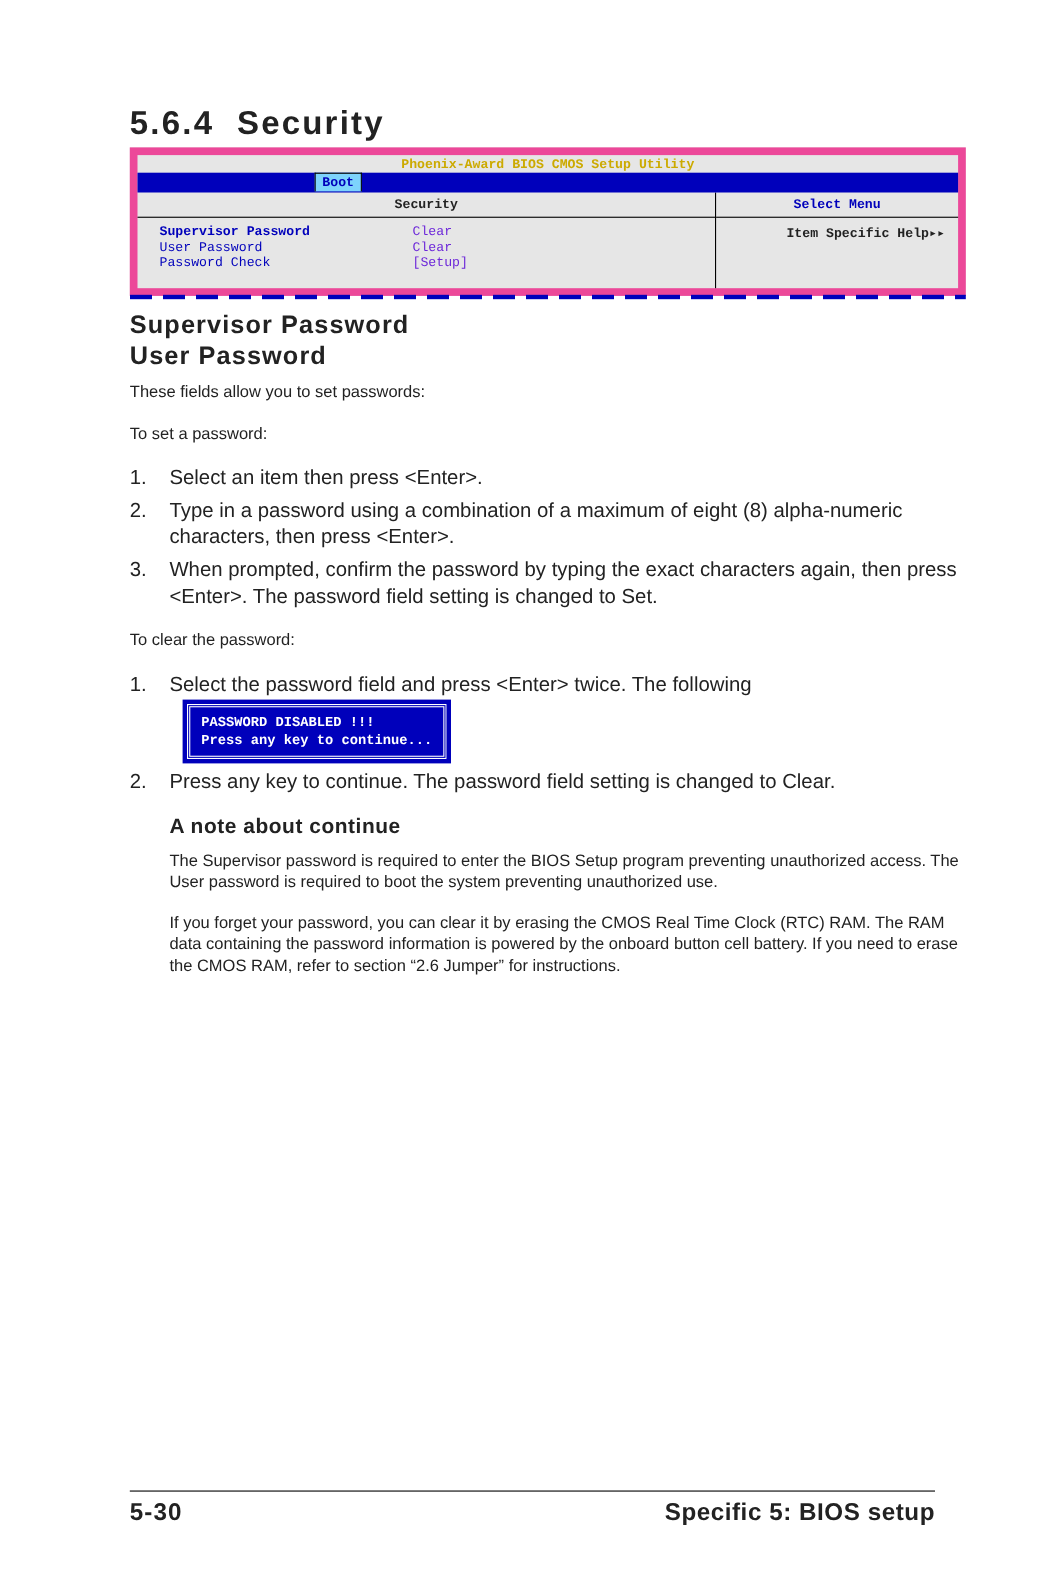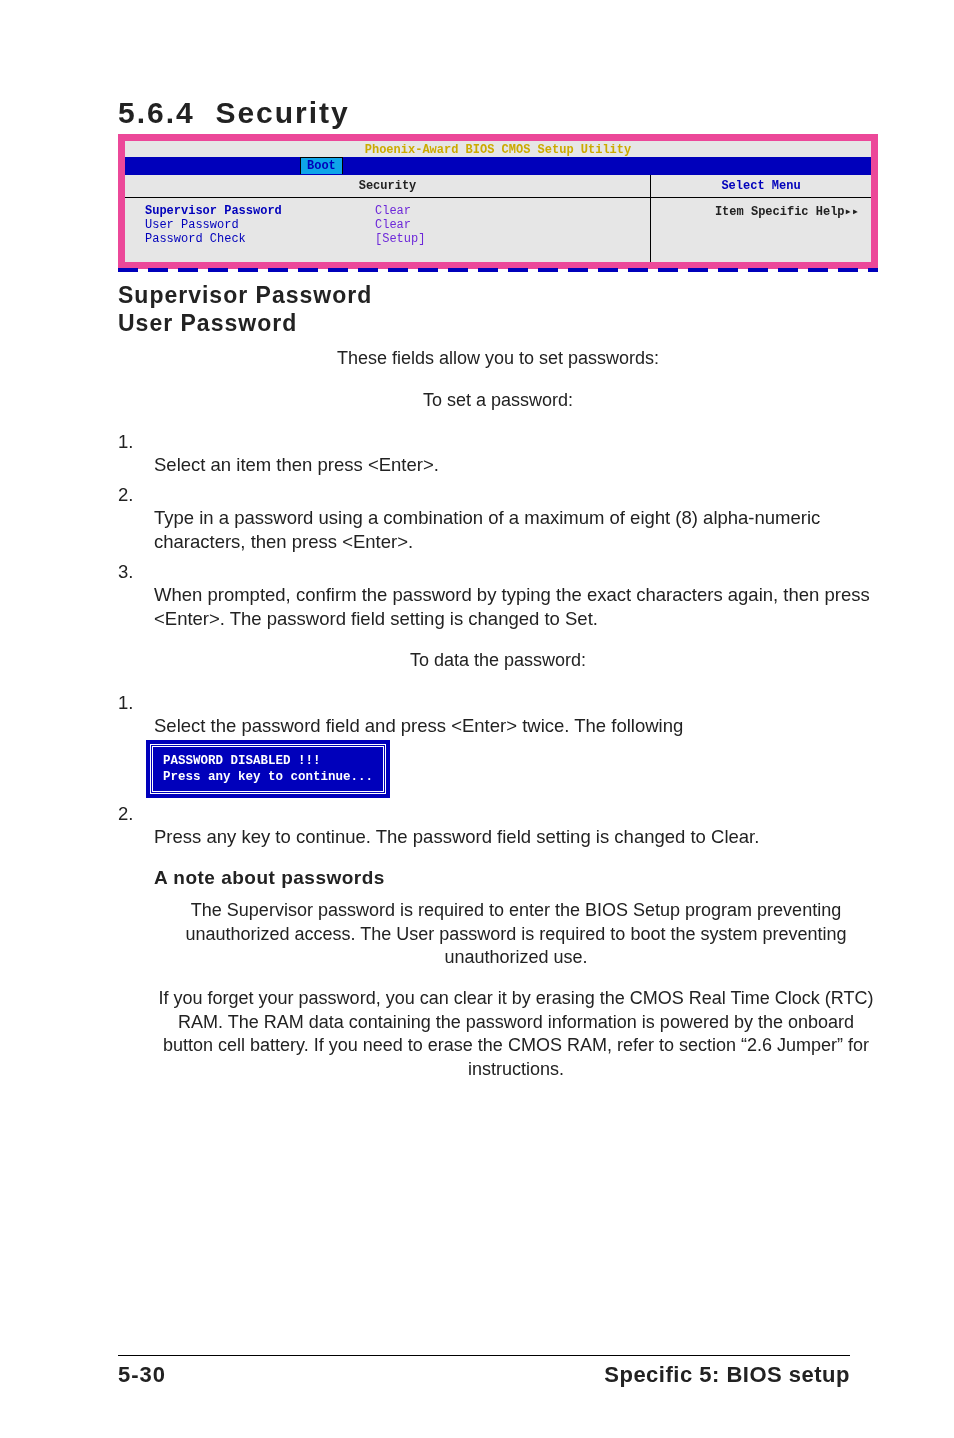--- a/index.html
+++ b/index.html
@@ -35,23 +35,23 @@
     padding: 2px 0 0 0;
     font-weight: bold;
   }
   .bios-tab-row {
     background: #0000bb;
     height: 18px;
     position: relative;
   }
   .bios-tab {
     position: absolute;
-    left: 175px;
+    left: 161px;
     top: 0;
-    background: #0ea5e9;
+    background: #7dd3fc;
     color: #0000bb;
     font-weight: bold;
     padding: 1px 6px;
     border: 1px solid #000;
     border-bottom: none;
     line-height: 14px;
   }
   .bios-columns {
     display: flex;
   }
@@ -94,43 +94,42 @@
   }
   h2.sub-heading {
     font-family: Arial, Helvetica, sans-serif;
     font-weight: 900;
     font-size: 23px;
     letter-spacing: 1px;
     margin: 0;
     line-height: 1.2;
   }
   p.body {
-    font-size: 18px;
+    font-size: 15px;
     margin: 10px 0 18px 0;
     line-height: 1.3;
-    text-align: center;
   }
   ol.numlist {
     list-style: none;
     padding: 0;
     margin: 0 0 18px 0;
   }
   ol.numlist > li {
     display: flex;
     font-size: 18.5px;
     line-height: 1.3;
     margin-bottom: 6px;
   }
   ol.numlist > li > .num {
     width: 36px;
     flex-shrink: 0;
   }
-  ol.numlist > li > .txt { flex: 1; margin-top: 23px; }
+  ol.numlist > li > .txt { flex: 1; }
   .msg-box-wrap {
-    margin-left: 32px;
+    margin-left: 52px;
     margin-bottom: 8px;
   }
   .msg-box {
     display: inline-block;
     background: #0000bb;
     color: #fff;
     font-family: "Courier New", monospace;
     font-size: 12.5px;
     font-weight: bold;
     padding: 6px 10px;
@@ -218,21 +217,21 @@
     <li>
         <span class="num">2.</span>
         <span class="txt">Type in a password using a combination of a maximum of eight (8) alpha-numeric characters, then press &lt;Enter&gt;.</span>
       </li>
     <li>
         <span class="num">3.</span>
         <span class="txt">When prompted, confirm the password by typing the exact characters again, then press &lt;Enter&gt;. The password field setting is changed to Set.</span>
       </li>
   </ol>
 
-  <p class="body">To data the password:</p>
+  <p class="body">To clear the password:</p>
 
   <ol class="numlist" style="margin-bottom:6px">
     <li>
         <span class="num">1.</span>
         <span class="txt">Select the password field and press &lt;Enter&gt; twice. The following</span>
       </li>
   </ol>
 
   <div class="msg-box-wrap">
     <div class="msg-box">PASSWORD DISABLED !!!
@@ -240,21 +239,21 @@
   </div>
 
   <ol class="numlist">
     <li>
         <span class="num">2.</span>
         <span class="txt">Press any key to continue. The password field setting is changed to Clear.</span>
       </li>
   </ol>
 
   <div class="indent-block">
-    <h3 class="note-heading">A note about passwords</h3>
+    <h3 class="note-heading">A note about continue</h3>
     <p class="body">The Supervisor password is required to enter the BIOS Setup program preventing unauthorized access. The User password is required to boot the system preventing unauthorized use.</p>
     <p class="body">If you forget your password, you can clear it by erasing the CMOS Real Time Clock (RTC) RAM. The RAM data containing the password information is powered by the onboard button cell battery. If you need to erase the CMOS RAM, refer to section “2.6 Jumper” for instructions.</p>
   </div>
 
 </div>
 
 <div class="footer">
   <span class="left">5-30</span>
   <span class="right">Specific 5: BIOS setup</span>
 </div>

